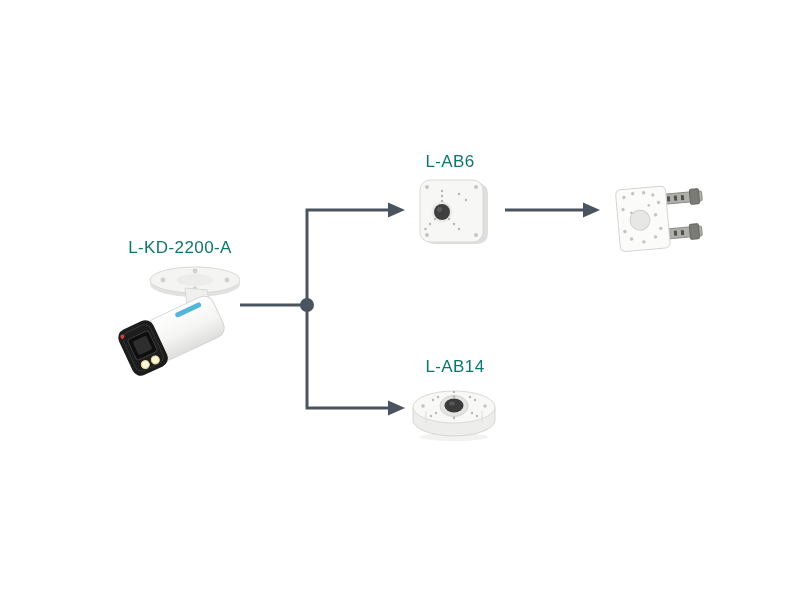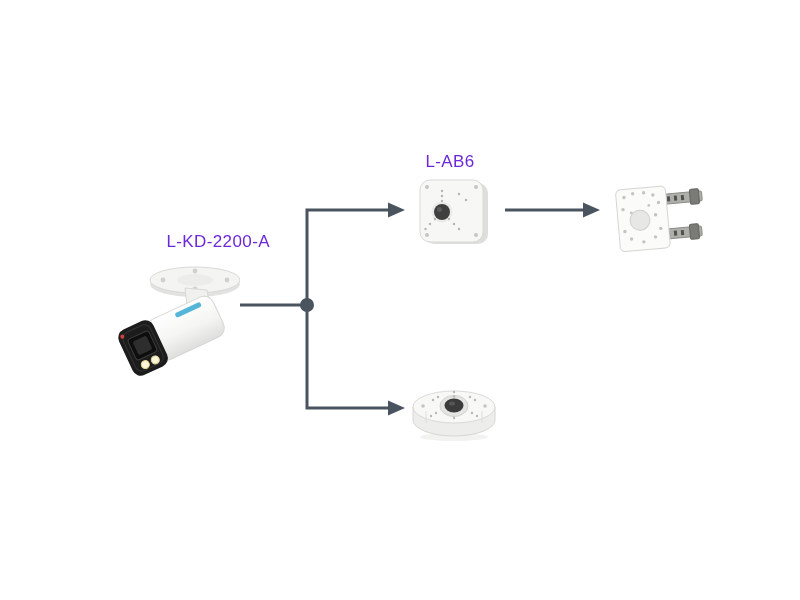--- a/index.html
+++ b/index.html
@@ -2,21 +2,21 @@
 <html><head>
 <meta charset="utf-8">
 <style>
   html,body{margin:0;padding:0;background:#fff;}
   #canvas{
     position:relative;width:800px;height:600px;background:#ffffff;
     font-family:"Liberation Sans", sans-serif;overflow:hidden;
   }
   .node-label{
     position:absolute;text-align:center;font-size:17px;font-weight:400;
-    color:#6d28d9;letter-spacing:.4px;line-height:20px;
+    color:#0f766e;letter-spacing:.4px;line-height:20px;
   }
   .product{position:absolute;}
   svg{display:block;}
 </style>
 </head>
 <body>
 
 <div id="canvas">
 
   <svg width="800" height="600" viewBox="0 0 800 600" style="position:absolute;left:0;top:0;">
@@ -25,21 +25,21 @@
       <path d="M307,305 V210 H390"></path>
       <path d="M307,305 V408 H390"></path>
       <path d="M505,210 H586"></path>
     </g>
     <circle cx="307" cy="305" r="7" fill="#49545f"></circle>
     <polygon fill="#49545f" points="405,210 388,202.5 388,217.5"></polygon>
     <polygon fill="#49545f" points="405,408 388,400.5 388,415.5"></polygon>
     <polygon fill="#49545f" points="600,210 583,202.5 583,217.5"></polygon>
   </svg>
 
-  <div class="node-label" style="left:90px;top:232px;width:180px;text-align:right;">L-KD-2200-A</div>
+  <div class="node-label" style="left:90px;top:238px;width:180px;">L-KD-2200-A</div>
   <div class="product" style="left:85px;top:260px;">
     <svg width="155" height="172" viewBox="0 0 155 172">
       <defs>
         <linearGradient id="camBody" x1="0" y1="0" x2="0" y2="1">
           <stop offset="0" stop-color="#ffffff"></stop>
           <stop offset="0.55" stop-color="#f5f5f3"></stop>
           <stop offset="1" stop-color="#dededc"></stop>
         </linearGradient>
       </defs>
 
@@ -139,20 +139,21 @@
           <circle cx="32" cy="70" r="1.7"></circle>
             <circle cx="44" cy="66" r="1.7"></circle>
             <circle cx="50" cy="58" r="1.7"></circle>
           <circle cx="22" cy="40" r="1.4"></circle>
             <circle cx="40" cy="34" r="1.4"></circle>
         </g>
       </g>
     </svg>
   </div>
 
+  <div class="node-label" style="left:395px;top:357px;width:120px;">L-AB14</div>
   <div class="product" style="left:406px;top:380px;">
     <svg width="94" height="70" viewBox="0 0 94 70">
       <ellipse cx="48" cy="57" rx="34" ry="4" fill="#f2f2f0"></ellipse>
       <path d="M7,27 L7,40 A41,16 0 0 0 89,40 L89,27 Z" fill="#ededeb" stroke="#d6d6d4" stroke-width="1"></path>
       <ellipse cx="48" cy="27" rx="41" ry="16" fill="#f8f8f6" stroke="#dadad8" stroke-width="1"></ellipse>
       <line x1="20" y1="31" x2="20" y2="43" stroke="#dcdcda" stroke-width="1"></line>
       <line x1="76" y1="31" x2="76" y2="43" stroke="#dcdcda" stroke-width="1"></line>
       <ellipse cx="48" cy="26" rx="14" ry="10.5" fill="#e4e4e2" stroke="#d2d2d0" stroke-width="1"></ellipse>
       <ellipse cx="48" cy="25.5" rx="9.5" ry="7" fill="#3b3b3b"></ellipse>
       <ellipse cx="46" cy="23.5" rx="3" ry="2" fill="#565656"></ellipse>

